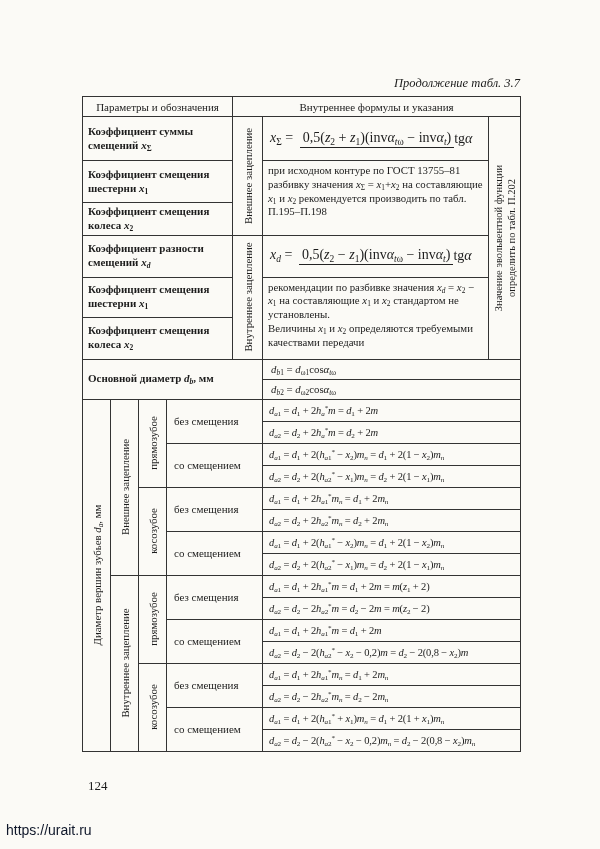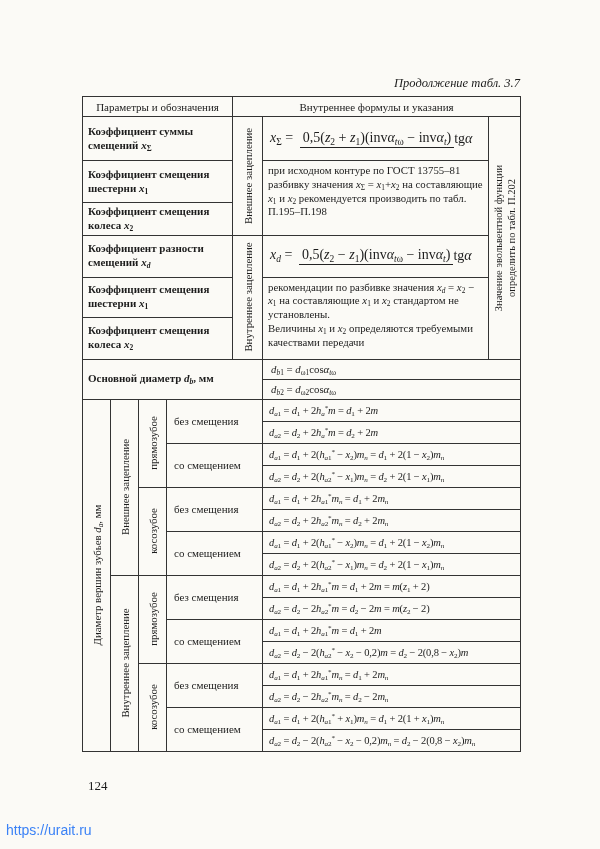--- a/index.html
+++ b/index.html
@@ -25,21 +25,21 @@
   sub { font-size:0.68em; vertical-align:-0.3em; line-height:0; }
   sup { font-size:0.68em; vertical-align:0.5em; line-height:0; }
 
   .frac { display:inline-flex; flex-direction:row; text-align:center; vertical-align:middle; margin-left:3px; }
   .fnum { border-bottom:1px solid #222; padding:0 3px 1px 3px; }
   .fden { padding-top:1px; }
 
   .rh20{height:20px} .rh44{height:44px} .rh42{height:42px} .rh30{height:30px} .rh40{height:40px} .rh22{height:22px}
 
   .pagenum { position:absolute; left:88px; top:778px; font-weight:normal; font-size:13px; }
-  .watermark { position:absolute; left:6px; top:822px; font-family:"Liberation Sans","DejaVu Sans",sans-serif; font-size:14px; color:#3b82f6; }
+  .watermark { position:absolute; left:6px; top:822px; font-family:"Liberation Sans","DejaVu Sans",sans-serif; font-size:14px; color:#0f172a; }
 </style>
 </head>
 <body>
 
 <div class="caption">Продолжение табл. 3.7</div>
 
 <table class="main">
   <colgroup>
     <col style="width:28px">
       <col style="width:28px">

